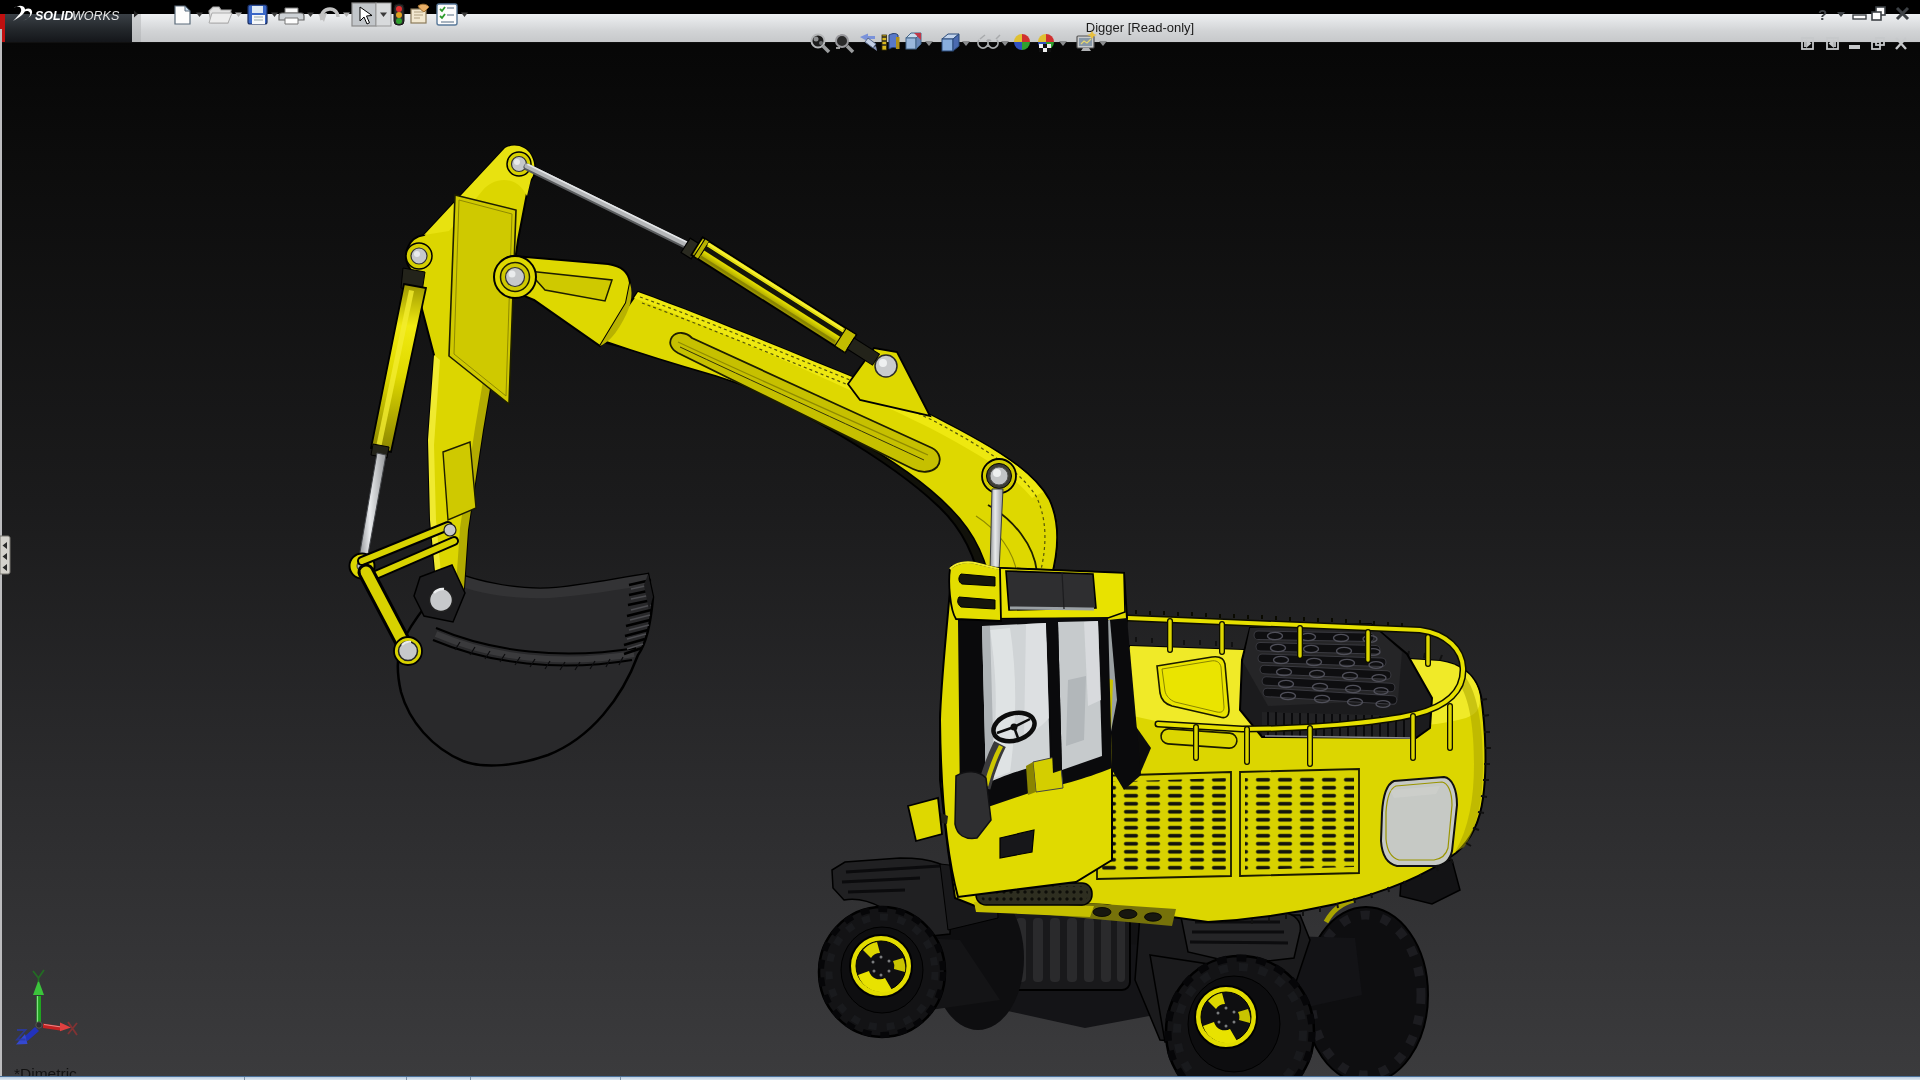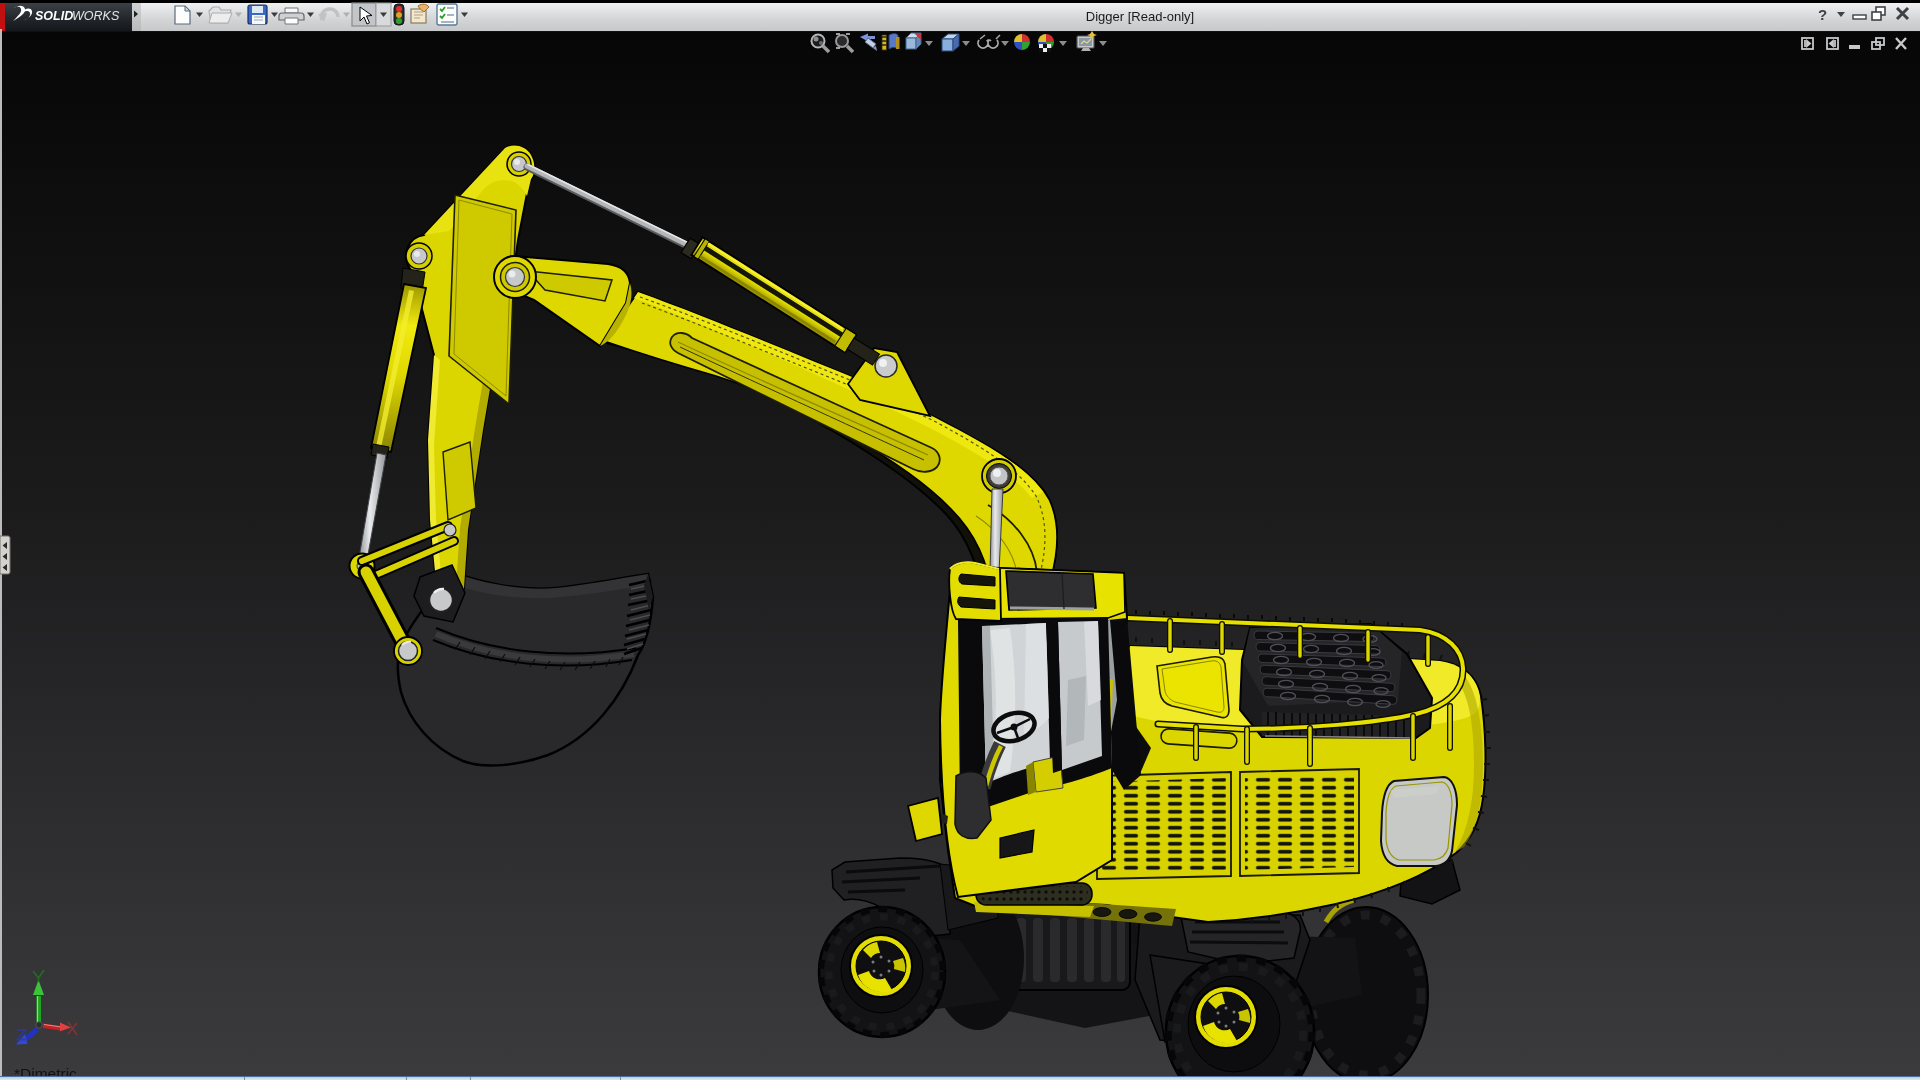--- a/index.html
+++ b/index.html
@@ -1,17 +1,17 @@
 <!DOCTYPE html>
 <html><head>
 <meta charset="utf-8">
 <style>
 html,body{margin:0;padding:0;width:1920px;height:1080px;overflow:hidden;background:#000;font-family:"Liberation Sans",sans-serif;}
 #page{position:relative;width:1920px;height:1080px;}
-#titlebar{position:absolute;left:0;top:3px;width:1920px;height:28px;background:linear-gradient(#eef0f2,#d2d4d6 60%,#c6c8ca);border-bottom:1px solid #101010;}
+#titlebar{position:absolute;left:0;top:14px;width:1920px;height:28px;background:linear-gradient(#eef0f2,#d2d4d6 60%,#c6c8ca);border-bottom:1px solid #101010;}
 #redstripe{position:absolute;left:0;top:0;width:5px;height:28px;background:#c01010;}
 #logoblock{position:absolute;left:5px;top:0;width:127px;height:28px;background:linear-gradient(#3a4046,#23272b 55%,#14161a);}
 #flyout{position:absolute;left:132px;top:0;width:9px;height:28px;background:linear-gradient(#cfd1d3,#b8babc);}
 #title{position:absolute;left:360px;top:0;width:1560px;height:28px;text-align:center;font-size:13px;color:#1a1a1a;line-height:27px;}
 #viewport{position:absolute;left:0;top:29px;width:1920px;height:1047px;background:linear-gradient(#060606,#0c0c0c 12%,#1b1b1c 45%,#2b2b2d 72%,#3b3b3d 100%);}
 #statusbar{position:absolute;left:0;top:1076px;width:1920px;height:4px;background:linear-gradient(#b8cce0,#eef4fa);border-top:1px solid #4a7099;}
 .sep{position:absolute;top:1077px;width:1px;height:3px;background:#7a8ea2;}
 svg{position:absolute;left:0;top:0;}
 </style>
 </head>

